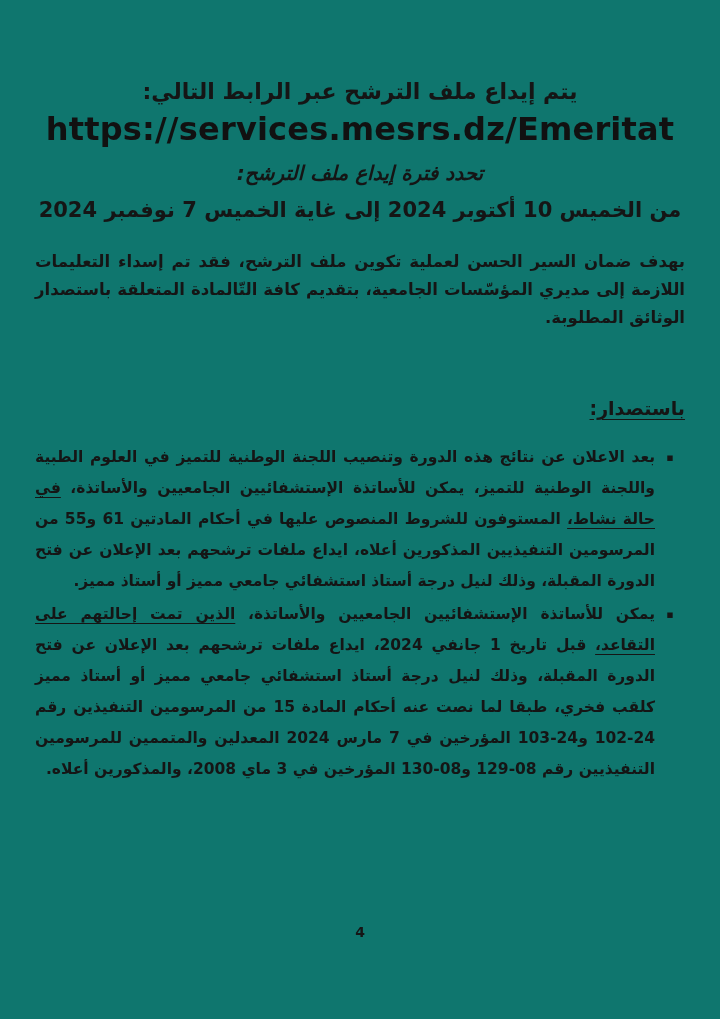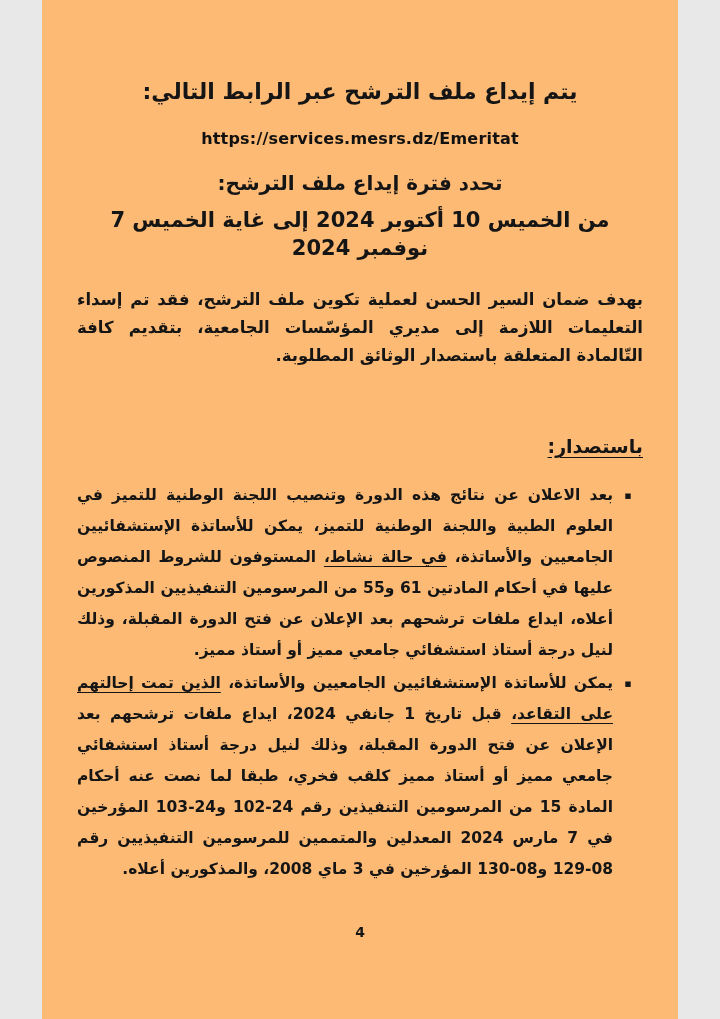--- a/index.html
+++ b/index.html
@@ -1,33 +1,33 @@
 <!DOCTYPE html>
 <html lang="ar"><head>
 <meta charset="utf-8">
 <style>
   html, body { margin: 0; padding: 0; background: #e8e8e8; }
   .page {
     position: relative;
-    width: 636px;
+    width: 720px;
     height: 1019px;
     margin: 0 auto;
-    background: #fdba74;
+    background: #0f766e;
     color: #151515;
     font-family: "DejaVu Sans", sans-serif;
     font-weight: bold;
     overflow: hidden;
     direction: rtl;
   }
   .content { padding: 78px 35px 0 35px; }
 
   .hdr { text-align: center; }
   .hdr-line1 { font-size: 22px; line-height: 28px; }
-  .hdr-url   { direction: ltr; font-size: 16px; line-height: 30px; margin-top: 18px; letter-spacing: 0.2px; color: #111; text-decoration: none; display: block; }
-  .hdr-line2 { font-size: 20px; line-height: 26px; margin-top: 16px; }
+  .hdr-url   { direction: ltr; font-size: 32px; line-height: 30px; margin-top: 8px; letter-spacing: 0.2px; color: #111; text-decoration: none; display: block; }
+  .hdr-line2 { font-size: 20px; line-height: 26px; margin-top: 16px; font-style: italic; }
   .hdr-line3 { font-size: 21px; line-height: 28px; margin-top: 10px; }
 
   .intro {
     margin-top: 24px;
     font-size: 16.5px;
     line-height: 28px;
     text-align: justify;
   }
 
   .notes-title {

